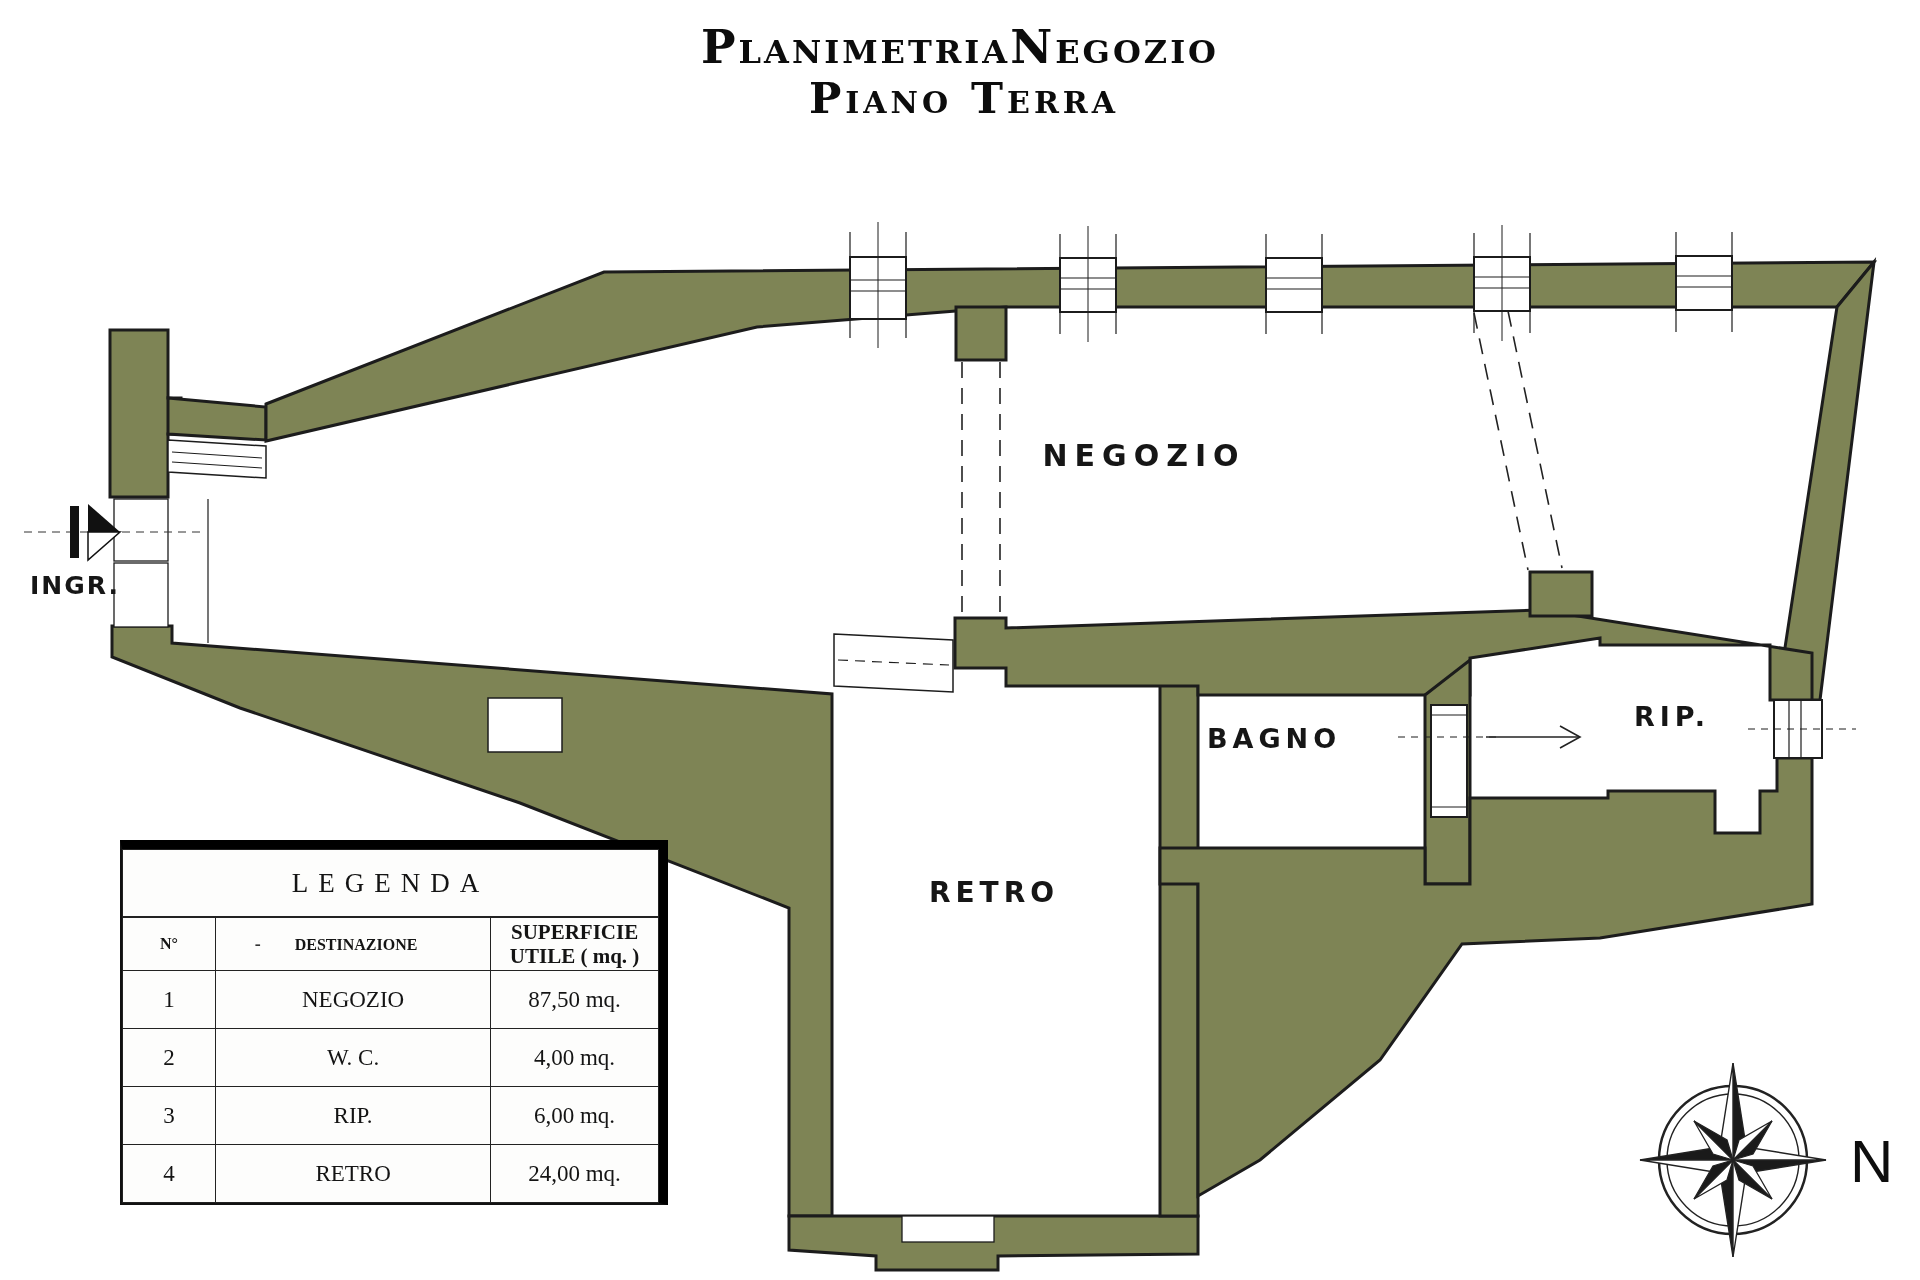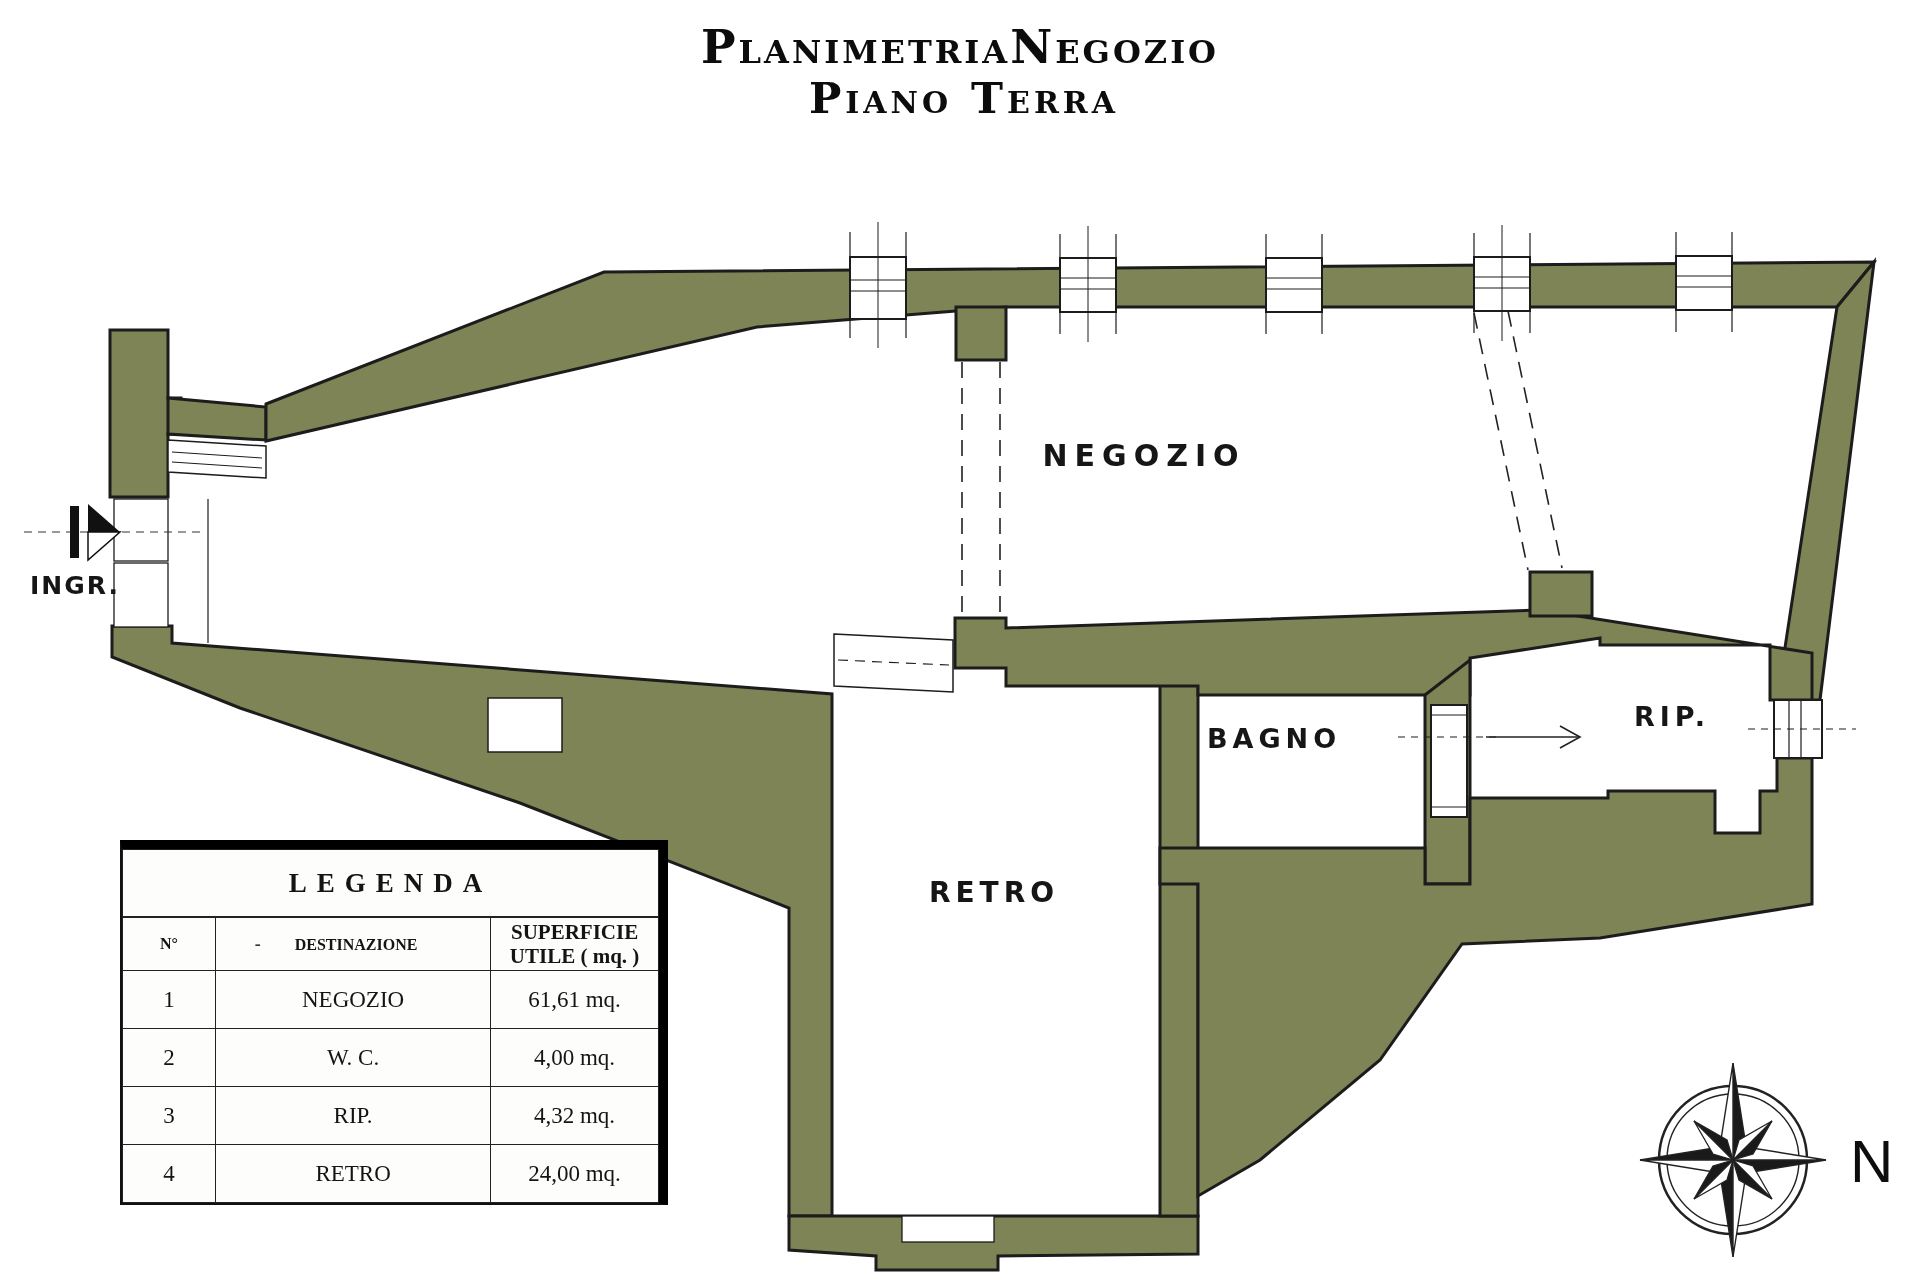--- a/index.html
+++ b/index.html
@@ -12,21 +12,21 @@
   .title-line2{font-family:"DejaVu Serif", serif;font-weight:bold;font-size:43px;
                font-variant:small-caps;letter-spacing:4px;line-height:1.2;margin-left:8px;}
   
   #plan{position:absolute;left:0;top:0;}
   .roomlabel{font-family:"DejaVu Sans", sans-serif;font-weight:bold;fill:#161616;}
   
   .legend{position:absolute;left:120px;top:840px;width:548px;background:#fdfdfc;
           border:2px solid #111;border-top:9px solid #000;border-right:9px solid #000;
           box-sizing:border-box;color:#141414;}
   .legend table{border-collapse:collapse;width:100%;table-layout:fixed;}
-  .legend .ttl{font-size:27px;font-weight:bold;letter-spacing:10px;text-align:center;
+  .legend .ttl{font-size:27px;font-weight:normal;letter-spacing:10px;text-align:center;
                height:64px;vertical-align:middle;border-bottom:2px solid #222;margin-top:28px;}
   .legend th,.legend td{border:1.6px solid #222;text-align:center;vertical-align:middle;}
   .legend td{font-size:23px;height:55px;}
   .col-n{width:92px;} .col-dest{width:272px;} .col-sup{width:166px;}
   .sup-head{font-size:21px;line-height:1.15;padding:2px 14px;margin-top:48px;}
   .dash{font-size:18px;position:relative;left:-34px;color:#333;}
   
   .nletter{font-family:"Liberation Sans", sans-serif;font-size:60px;fill:#0d0d0d;}
 </style>
 </head>
@@ -206,31 +206,31 @@
         <tr>
           <th>N°</th>
           <th>
             <span class="dash">-</span><span>DESTINAZIONE</span>
           </th>
           <th class="sup-head">SUPERFICIE UTILE ( mq. )</th>
         </tr>
         <tr>
           <td>1</td>
           <td>NEGOZIO</td>
-          <td>61,61 mq.</td>
+          <td>87,50 mq.</td>
         </tr>
         <tr>
           <td>2</td>
           <td>W. C.</td>
           <td>4,00 mq.</td>
         </tr>
         <tr>
           <td>3</td>
           <td>RIP.</td>
-          <td>4,32 mq.</td>
+          <td>6,00 mq.</td>
         </tr>
         <tr>
           <td>4</td>
           <td>RETRO</td>
           <td>24,00 mq.</td>
         </tr>
       </tbody>
     </table>
   </div>
 

